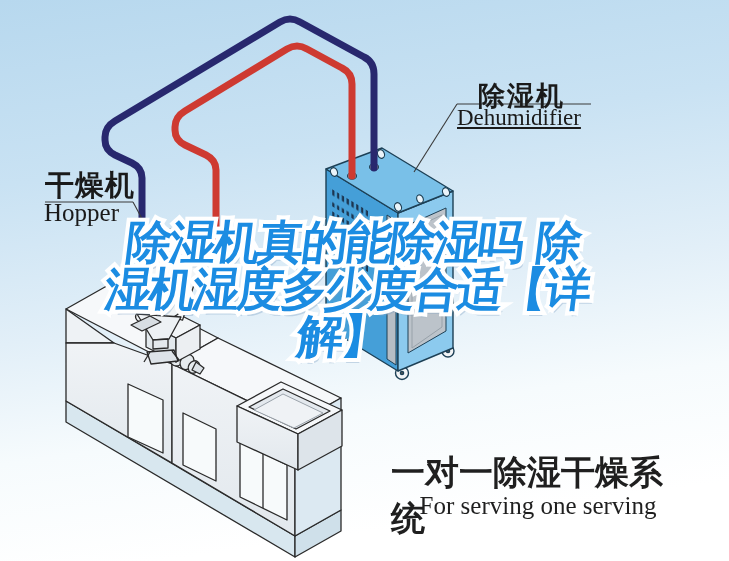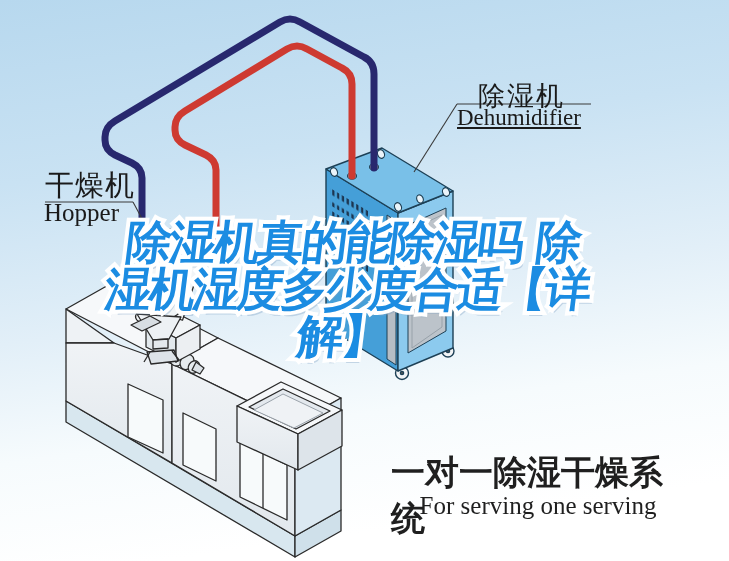--- a/index.html
+++ b/index.html
@@ -3,21 +3,21 @@
 <meta charset="utf-8">
 <style>
   html,body{margin:0;padding:0;background:#fff;}
   .stage{
     position:relative;width:729px;height:561px;overflow:hidden;
     font-family:"DejaVu Sans","Liberation Sans",sans-serif;
     background:linear-gradient(172deg,#b7d8ee 0%,#c9e2f3 28%,#e2eff8 52%,#f6fbfd 70%,#ffffff 88%);
   }
   .scene{position:absolute;left:0;top:0;width:729px;height:561px;}
   .lbl{position:absolute;color:#1a1a1a;white-space:nowrap;}
-  .lbl-zh{font-weight:normal;font-family:"DejaVu Sans","Liberation Sans",sans-serif;}
+  .lbl-zh{font-weight:bold;font-family:"DejaVu Sans","Liberation Sans",sans-serif;}
   .lbl-en{font-family:"Liberation Serif","DejaVu Serif",serif;}
   .hopper-zh{left:45px;top:166px;font-size:29px;letter-spacing:1px;}
   .hopper-en{left:44px;top:199px;font-size:25px;}
   .dehum-zh{left:478px;top:78px;font-size:27px;letter-spacing:2px;}
   .dehum-en{left:457px;top:105px;font-size:23px;text-decoration:underline;}
   .headline{
     position:absolute;left:60px;top:219px;width:592px;
     text-align:center;transform:skewX(-7deg);
     font-weight:bold;font-size:46px;line-height:47px;letter-spacing:-2px;
   }

